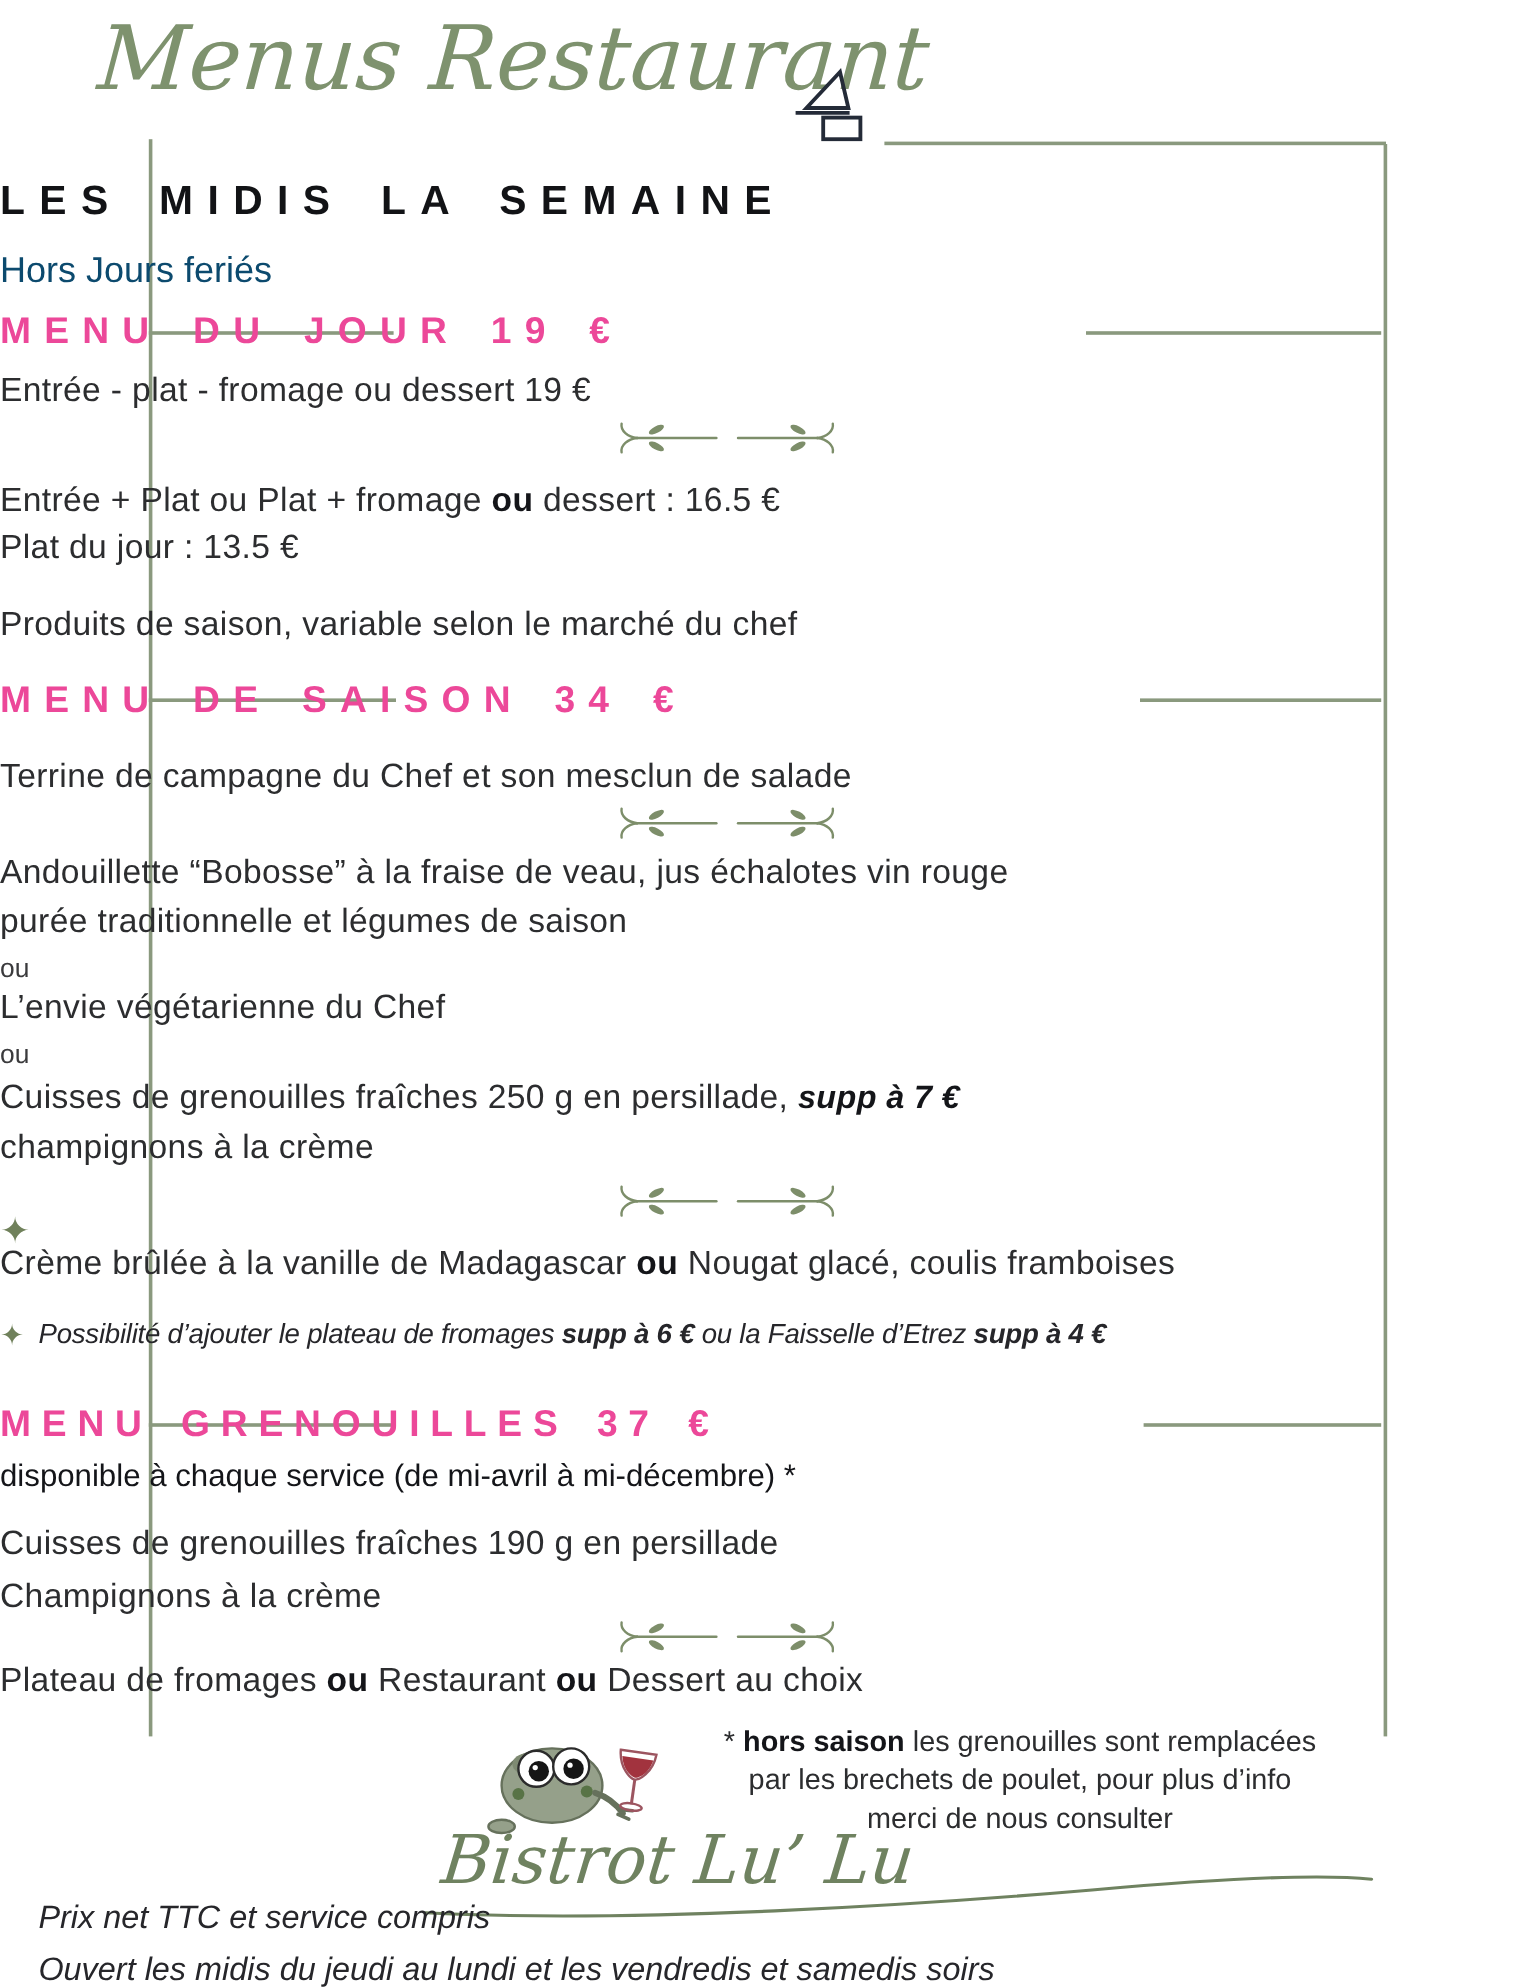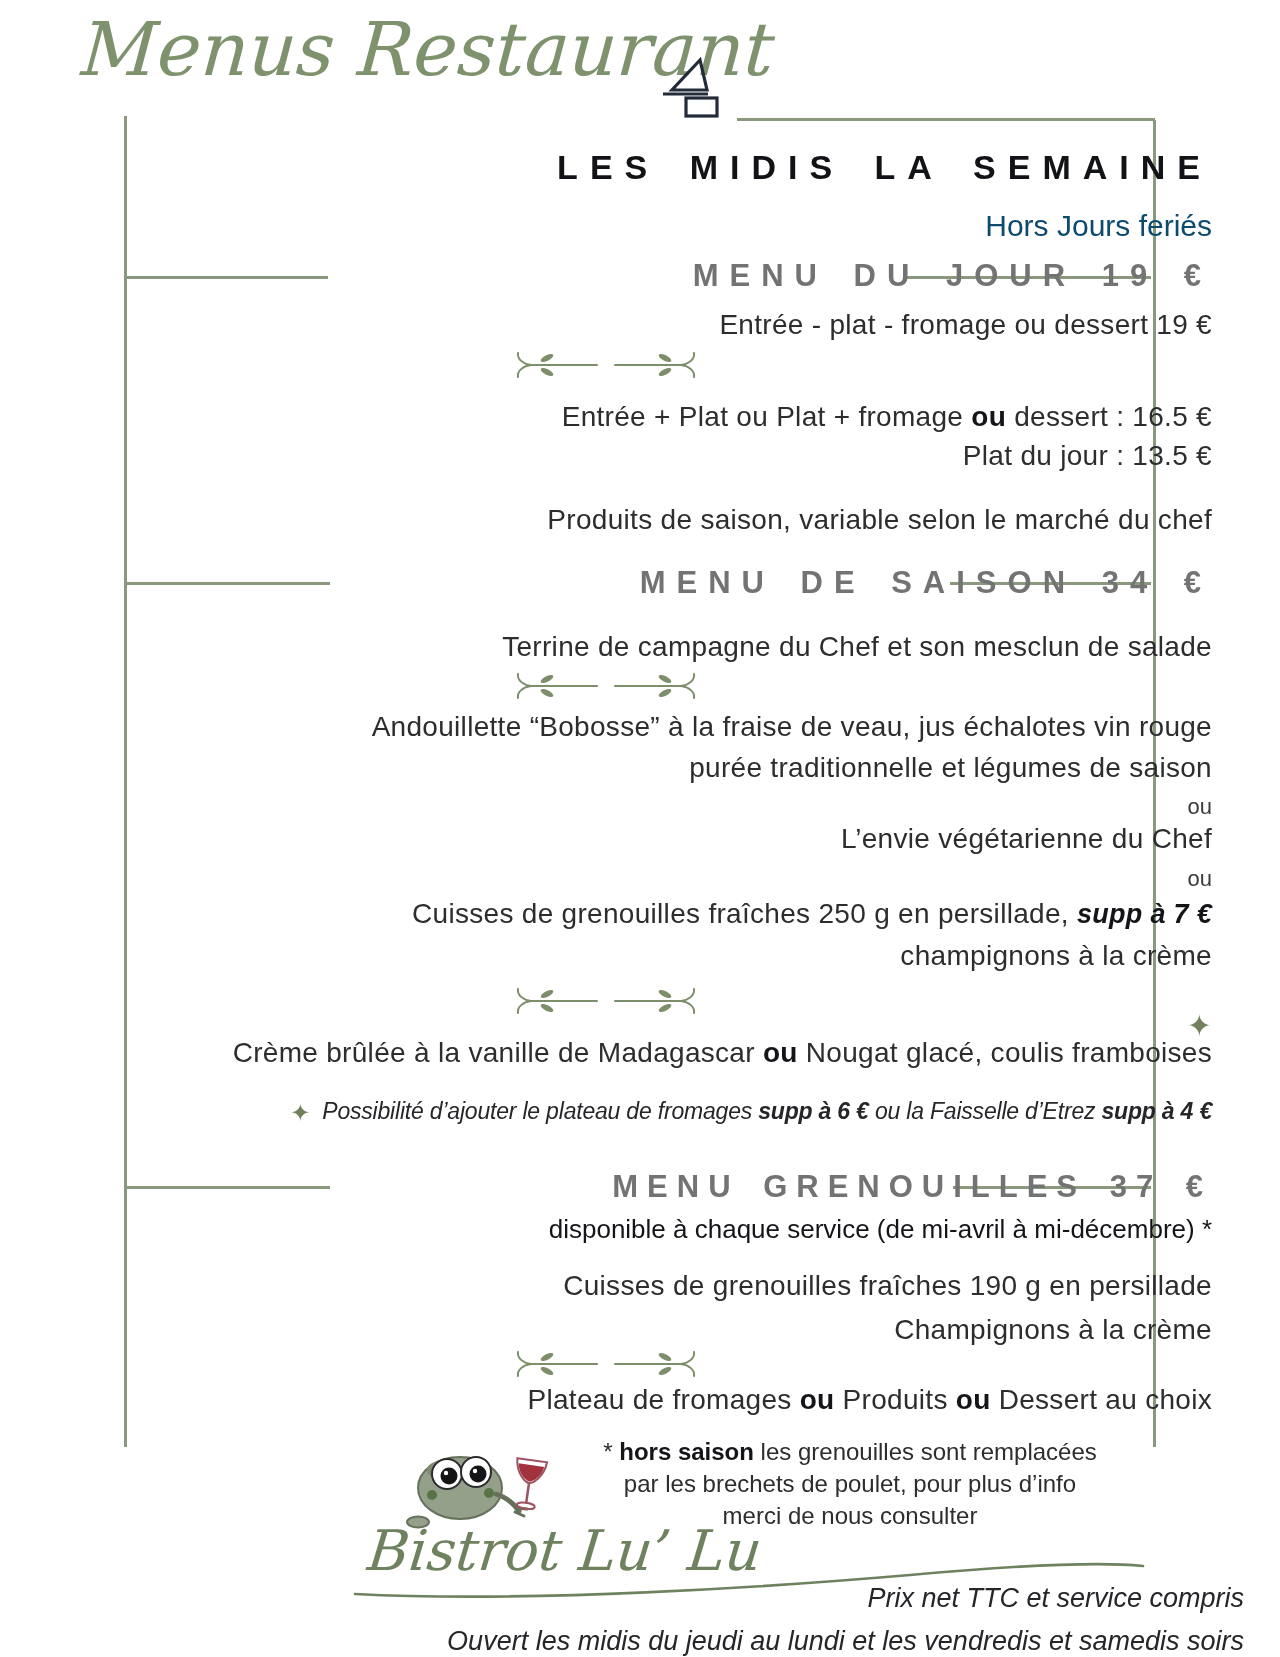--- a/index.html
+++ b/index.html
@@ -1,24 +1,24 @@
 <!DOCTYPE html>
 <html><head>
 <meta charset="utf-8">
 <style>
   html,body{margin:0;padding:0;background:#ffffff;}
   .page{position:relative;width:1280px;height:1657px;background:#ffffff;overflow:hidden;
         font-family:"Liberation Sans",sans-serif;color:#2e2f31;}
   .abs{position:absolute;}
-  .c{left:0;width:1212px;text-align:right;}
+  .c{left:0;width:1212px;text-align:left;}
   .body-line{font-size:28px;letter-spacing:.3px;color:#2c2d2f;}
   .small-ou{font-size:22px;color:#3a3a3c;}
   .b{font-weight:700;color:#141519;}
   .bi{font-weight:700;font-style:italic;color:#141519;}
-  .heading{font-weight:700;color:#737373;font-size:31px;letter-spacing:11px;word-spacing:6px;}
+  .heading{font-weight:700;color:#ec4899;font-size:31px;letter-spacing:11px;word-spacing:6px;}
   .script{font-family:"DejaVu Serif",serif;font-style:italic;}
   .rule{background:#8a997e;height:3px;}
   .vrule{background:#8a997e;width:3px;}
   .orn{width:190px;height:30px;}
   .divider{left:0;width:1212px;display:flex;justify-content:center;}
   .sparkle{color:#70815b;}
   .footnote{font-size:24px;line-height:32px;color:#2c2d2f;text-align:center;}
   .italic-note{font-style:italic;font-size:23px;letter-spacing:-.2px;color:#26262a;}
   .footer-italic{font-style:italic;font-size:27px;color:#26262a;margin-left:32px;}
 </style>
@@ -116,21 +116,21 @@
 
   <div class="abs c body-line" style="top:1270px">Cuisses de grenouilles fraîches 190 g en persillade</div>
   <div class="abs c body-line" style="top:1314px">Champignons à la crème</div>
 
   <div class="abs divider" style="top:1349px">
     <svg class="orn" viewBox="0 0 190 30">
         <use href="#orn"></use>
       </svg>
   </div>
 
-  <div class="abs c body-line" style="top:1384px"><span>Plateau de fromages </span><span class="b">ou</span><span> Produits </span><span class="b">ou</span><span> Dessert au choix</span></div>
+  <div class="abs c body-line" style="top:1384px"><span>Plateau de fromages </span><span class="b">ou</span><span> Restaurant </span><span class="b">ou</span><span> Dessert au choix</span></div>
 
   <div class="abs footnote" style="left:590px;top:1436px;width:520px">
     <div><span>* </span><span class="b" style="font-size:24px">hors saison</span><span> les grenouilles sont remplacées</span></div>
     <div>par les brechets de poulet, pour plus d’info</div>
     <div>merci de nous consulter</div>
   </div>
 
   <svg class="abs" style="left:402px;top:1438px" width="150" height="95" viewBox="0 0 150 95">
     <ellipse cx="58" cy="50" rx="42" ry="31" fill="#95a08a" stroke="#66715c" stroke-width="2"></ellipse>
     <ellipse cx="38" cy="32" rx="13" ry="9" fill="#7e8a72"></ellipse>

